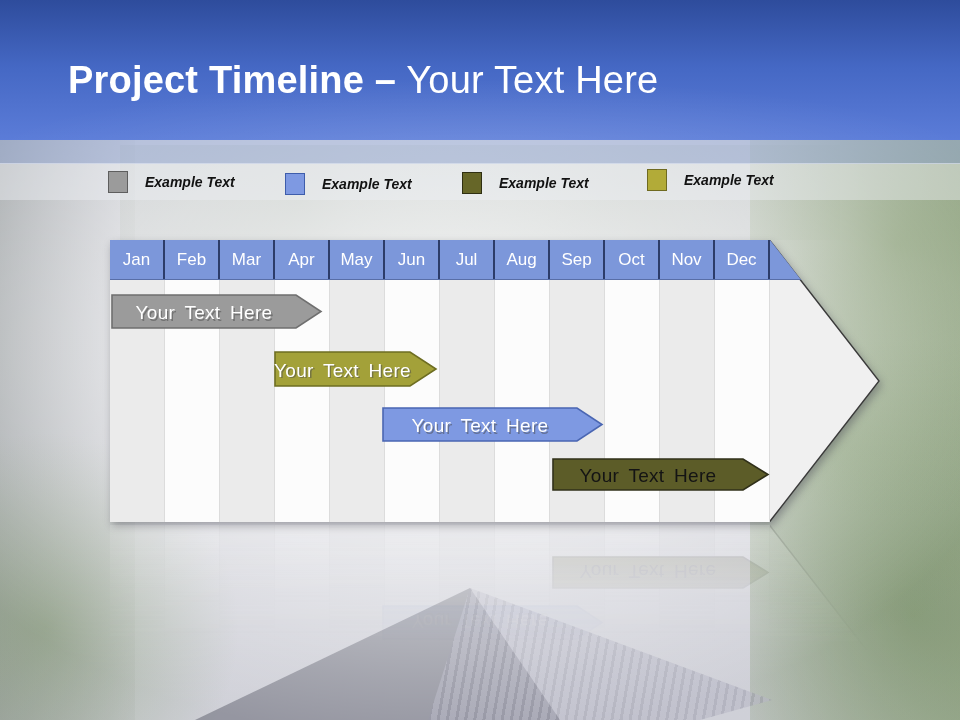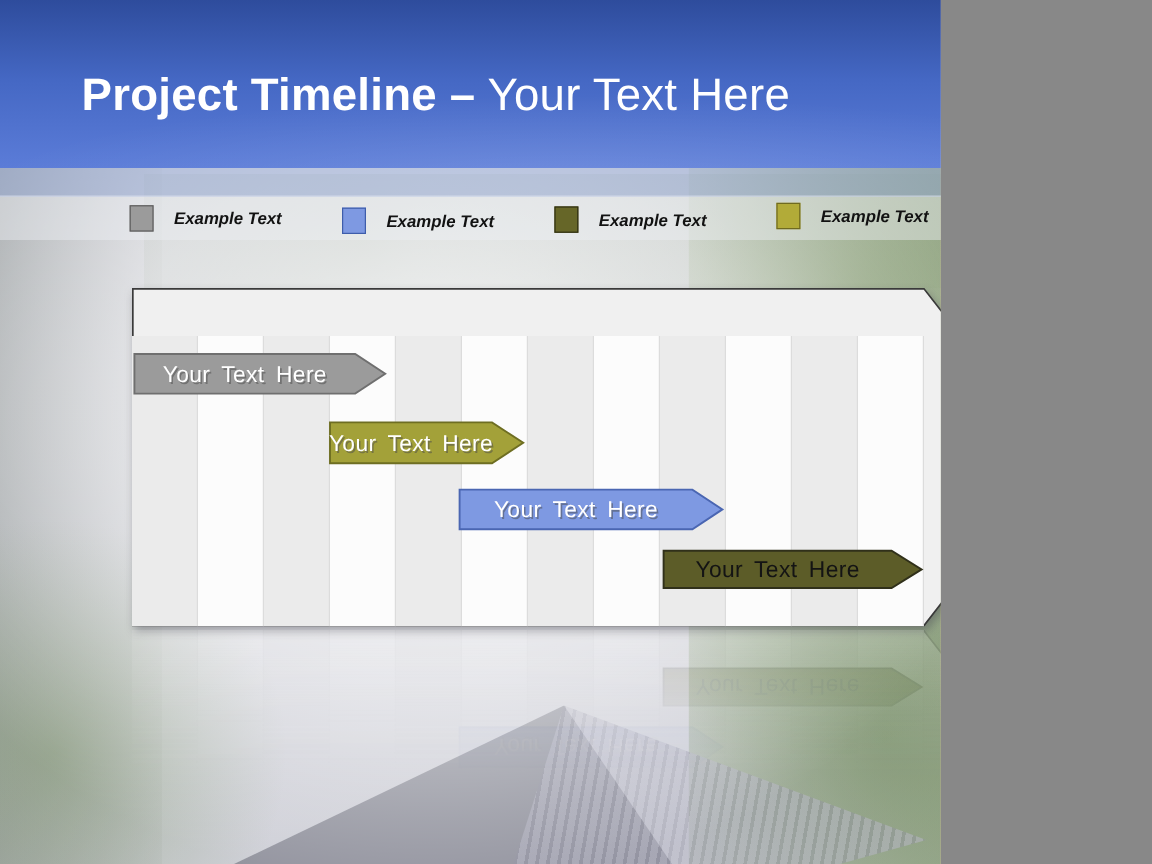--- a/index.html
+++ b/index.html
@@ -1,16 +1,16 @@
 <!DOCTYPE html>
 <html><head>
 <meta charset="utf-8">
 <style>
   html,body{margin:0;padding:0;background:#888;}
-  .slide{position:relative;width:784px;height:720px;overflow:hidden;
+  .slide{position:relative;width:960px;height:720px;overflow:hidden;
          font-family:"Liberation Sans",sans-serif;background:#fdba74;}
 
   
   .bg{position:absolute;inset:0;background:linear-gradient(180deg,#c2c4ce 0%,#cbccd5 30%,#c6c7d0 100%);}
   .bg-rock{position:absolute;left:0;top:140px;width:135px;height:580px;
     background:linear-gradient(90deg,rgba(108,116,114,.55),rgba(150,155,152,.15));}
   .bg-trees-top{position:absolute;left:120px;top:145px;width:720px;height:95px;
     background:radial-gradient(circle at 25% 60%,rgba(105,125,95,.35),transparent 60%),
                radial-gradient(circle at 70% 40%,rgba(110,130,95,.3),transparent 55%);}
   .bg-green-right{position:absolute;right:0;top:140px;width:210px;height:580px;
@@ -122,20 +122,34 @@
           <div class="col col-lite"></div>
           <div class="col col-shade"></div>
           <div class="col col-lite"></div>
           <div class="col col-shade"></div>
           <div class="col col-lite"></div>
           <div class="col col-shade"></div>
           <div class="col col-lite"></div>
           <div class="col col-shade"></div>
           <div class="col col-lite"></div>
         </div>
+      <div class="month-header">
+          <div class="mcell">Jan</div>
+          <div class="mcell">Feb</div>
+          <div class="mcell">Mar</div>
+          <div class="mcell">Apr</div>
+          <div class="mcell">May</div>
+          <div class="mcell">Jun</div>
+          <div class="mcell">Jul</div>
+          <div class="mcell">Aug</div>
+          <div class="mcell">Sep</div>
+          <div class="mcell">Oct</div>
+          <div class="mcell">Nov</div>
+          <div class="mcell">Dec</div>
+        </div>
       <div class="bars">
           <svg class="bar" width="215" height="39" style="left: -1px; top: 52px;">
             <polygon points="3,3 187,3 212,19.5 187,36 3,36" fill="#9b9b9b" stroke="#6f6f6f" stroke-width="1.6"></polygon>
             <text x="96.4" y="22.1" text-anchor="middle" dominant-baseline="central" fill="#4a4a4a" opacity="0.5" font-family="&quot;Liberation Sans&quot;, sans-serif" font-size="19" letter-spacing="0.3" word-spacing="4">Your Text Here</text>
             <text x="95" y="20.5" text-anchor="middle" dominant-baseline="central" fill="#ffffff" font-family="&quot;Liberation Sans&quot;, sans-serif" font-size="19" letter-spacing="0.3" word-spacing="4">Your Text Here</text>
           </svg>
           <svg class="bar" width="167" height="40" style="left: 162px; top: 109px;">
             <polygon points="3,3 138,3 164,20 138,37 3,37" fill="#a3a139" stroke="#6e6e22" stroke-width="1.6"></polygon>
             <text x="71.9" y="22.6" text-anchor="middle" dominant-baseline="central" fill="#4a4a4a" opacity="0.5" font-family="&quot;Liberation Sans&quot;, sans-serif" font-size="19" letter-spacing="0.3" word-spacing="4">Your Text Here</text>
             <text x="70.5" y="21" text-anchor="middle" dominant-baseline="central" fill="#ffffff" font-family="&quot;Liberation Sans&quot;, sans-serif" font-size="19" letter-spacing="0.3" word-spacing="4">Your Text Here</text>

